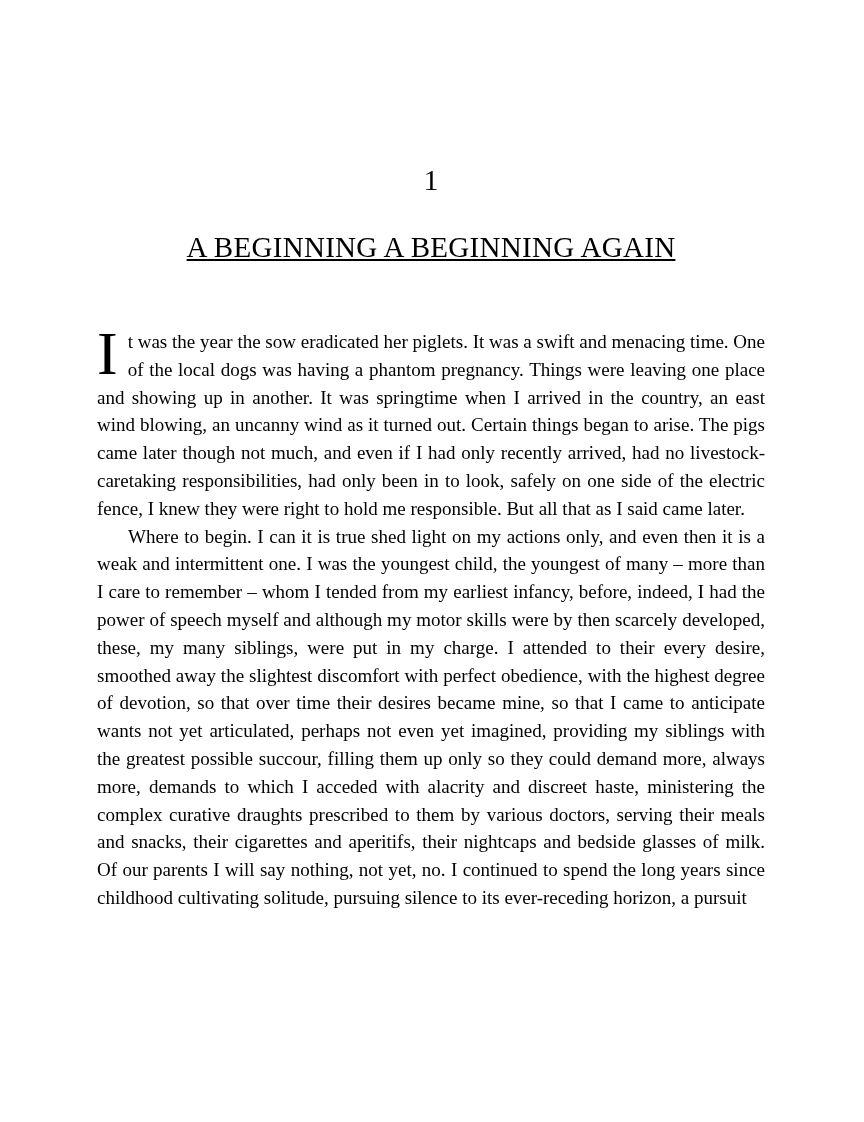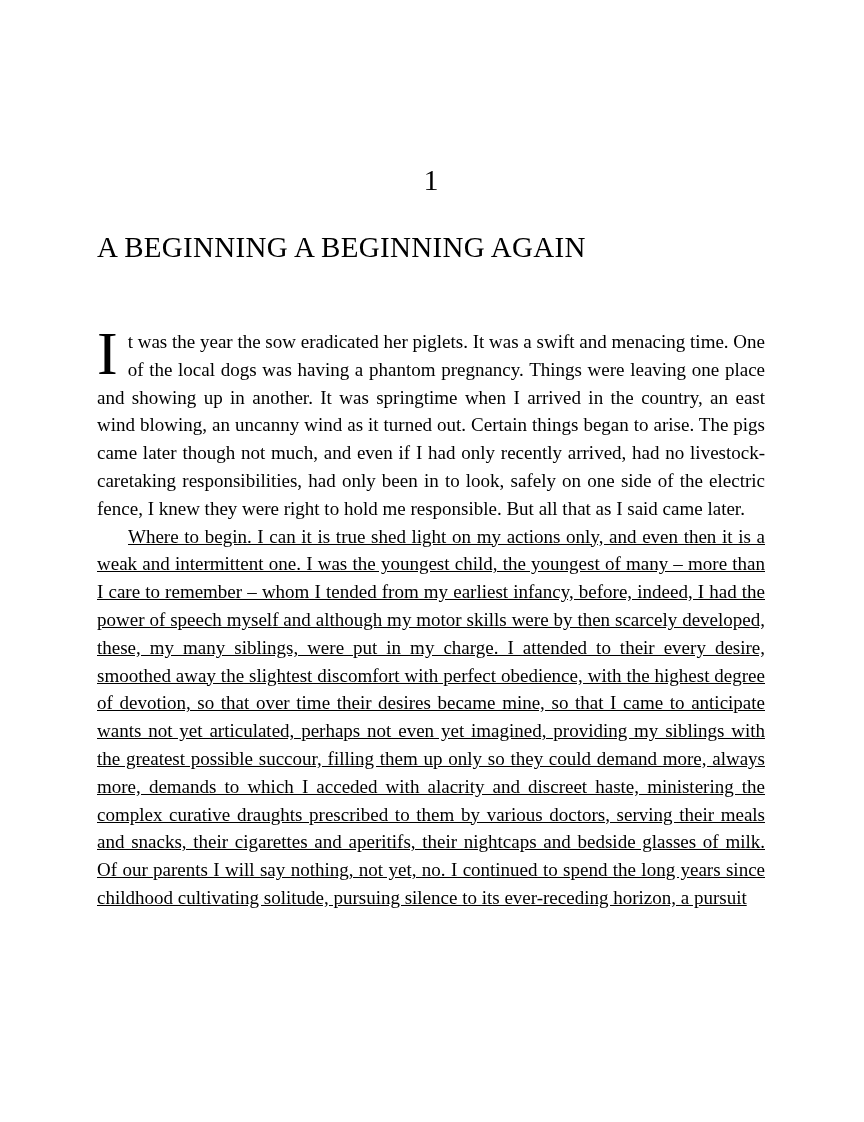--- a/index.html
+++ b/index.html
@@ -28,40 +28,40 @@
     font-size: 30px;
     line-height: 30px;
     text-align: center;
     font-weight: normal;
   }
 
   .chapter-title {
     margin-top: 38px;
     font-size: 29px;
     line-height: 29px;
-    text-align: left;
+    text-align: center;
     font-weight: normal;
     letter-spacing: 0.3px;
     white-space: nowrap;
+    text-decoration: underline;
   }
 
   .body-text {
     margin-top: 66px;
     font-size: 19px;
     line-height: 27.8px;
     text-align: justify;
   }
 
   .para {
     margin: 0;
   }
 
   .para.indent {
     text-indent: 31px;
-    text-decoration: underline;
   }
 
   .dropcap {
     float: left;
     font-size: 62px;
     line-height: 48px;
     height: 48px;
     padding-right: 10px;
     margin-top: 1px;
   }

